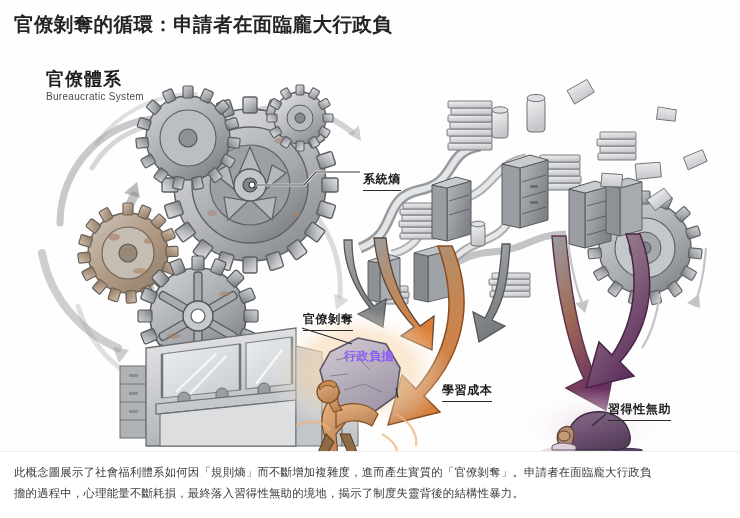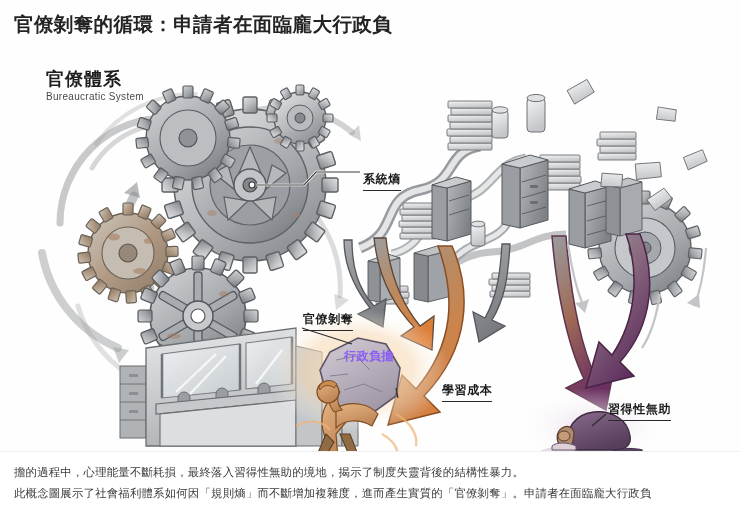--- a/index.html
+++ b/index.html
@@ -693,17 +693,17 @@
 
   <div class="callout underline" id="callout-entropy">系統熵</div>
   <div class="callout underline" id="callout-deprive">官僚剝奪</div>
   <div class="callout underline" id="callout-cost">學習成本</div>
   <div class="callout underline" id="callout-helpless">習得性無助</div>
 
   <div class="inlabel" id="inlabel-burden">行政負擔</div>
 
   <div class="divider"></div>
   <div class="caption">
+    <div class="caption-line">此概念圖展示了社會福利體系如何因「規則熵」而不斷增加複雜度，進而產生實質的「官僚剝奪」。申請者在面臨龐大行政負</div>
     <div class="caption-line">擔的過程中，心理能量不斷耗損，最終落入習得性無助的境地，揭示了制度失靈背後的結構性暴力。</div>
-    <div class="caption-line">此概念圖展示了社會福利體系如何因「規則熵」而不斷增加複雜度，進而產生實質的「官僚剝奪」。申請者在面臨龐大行政負</div>
   </div>
 
 </div>
 
 </body></html>

